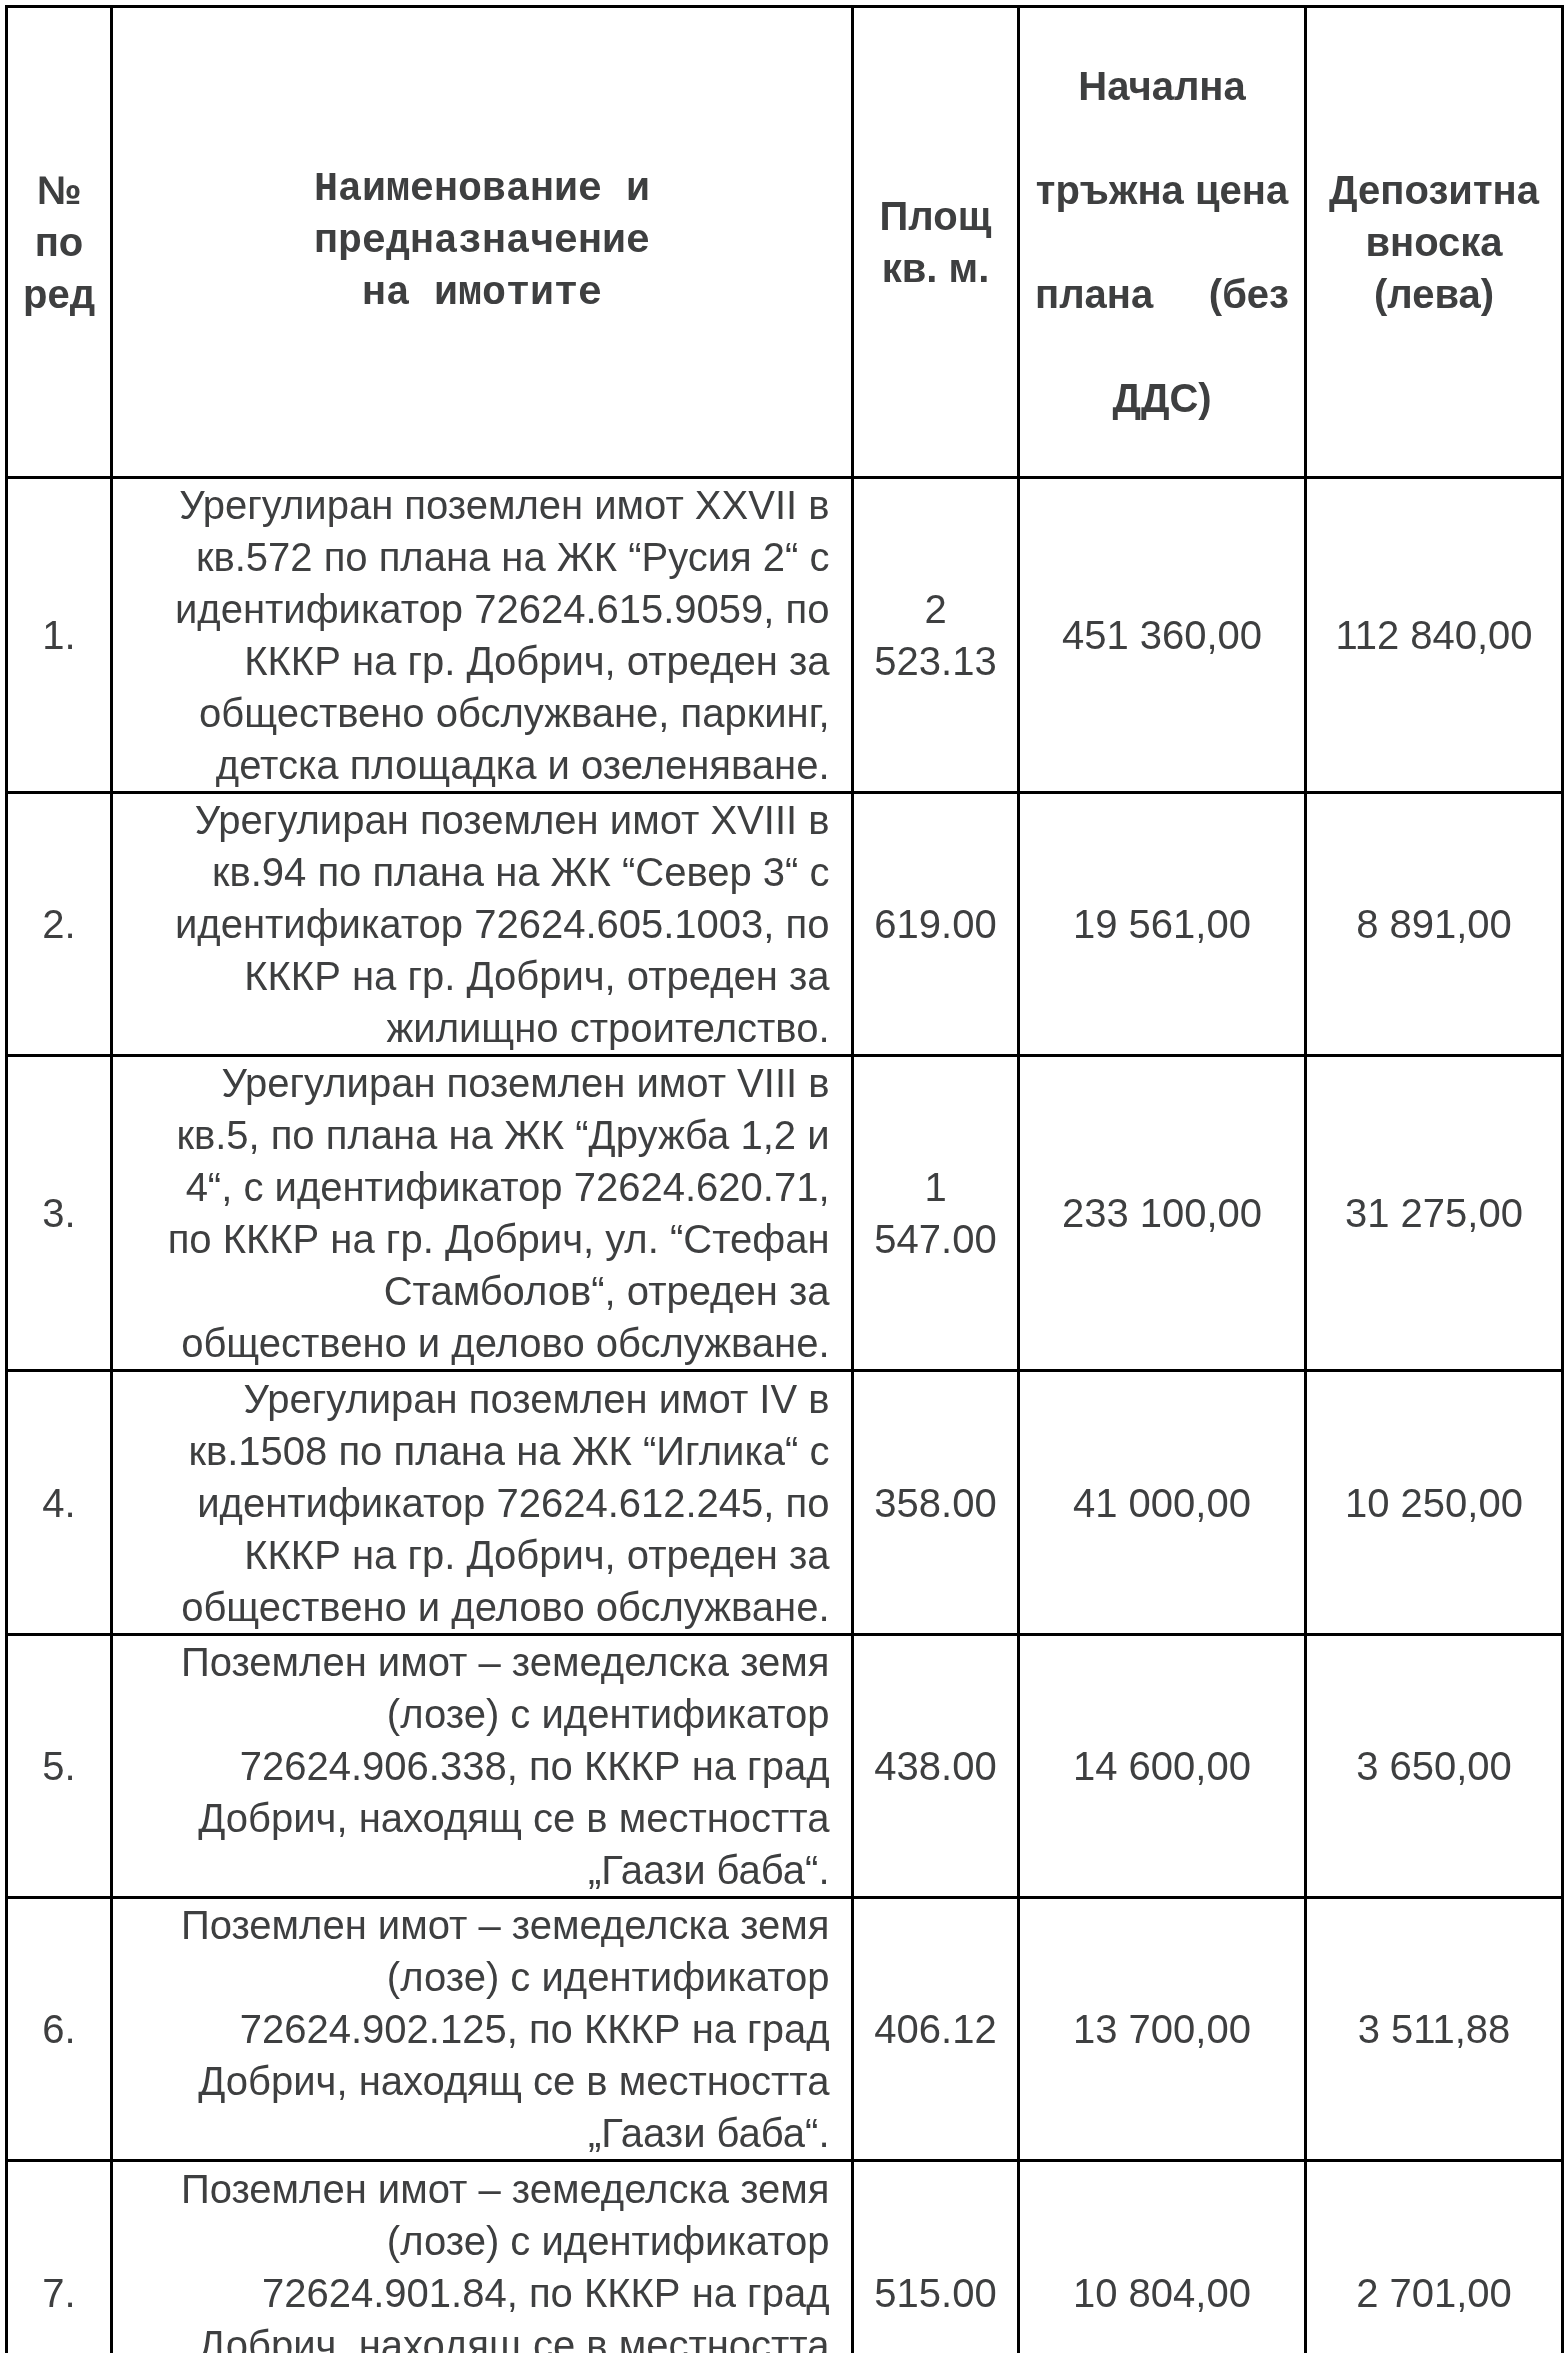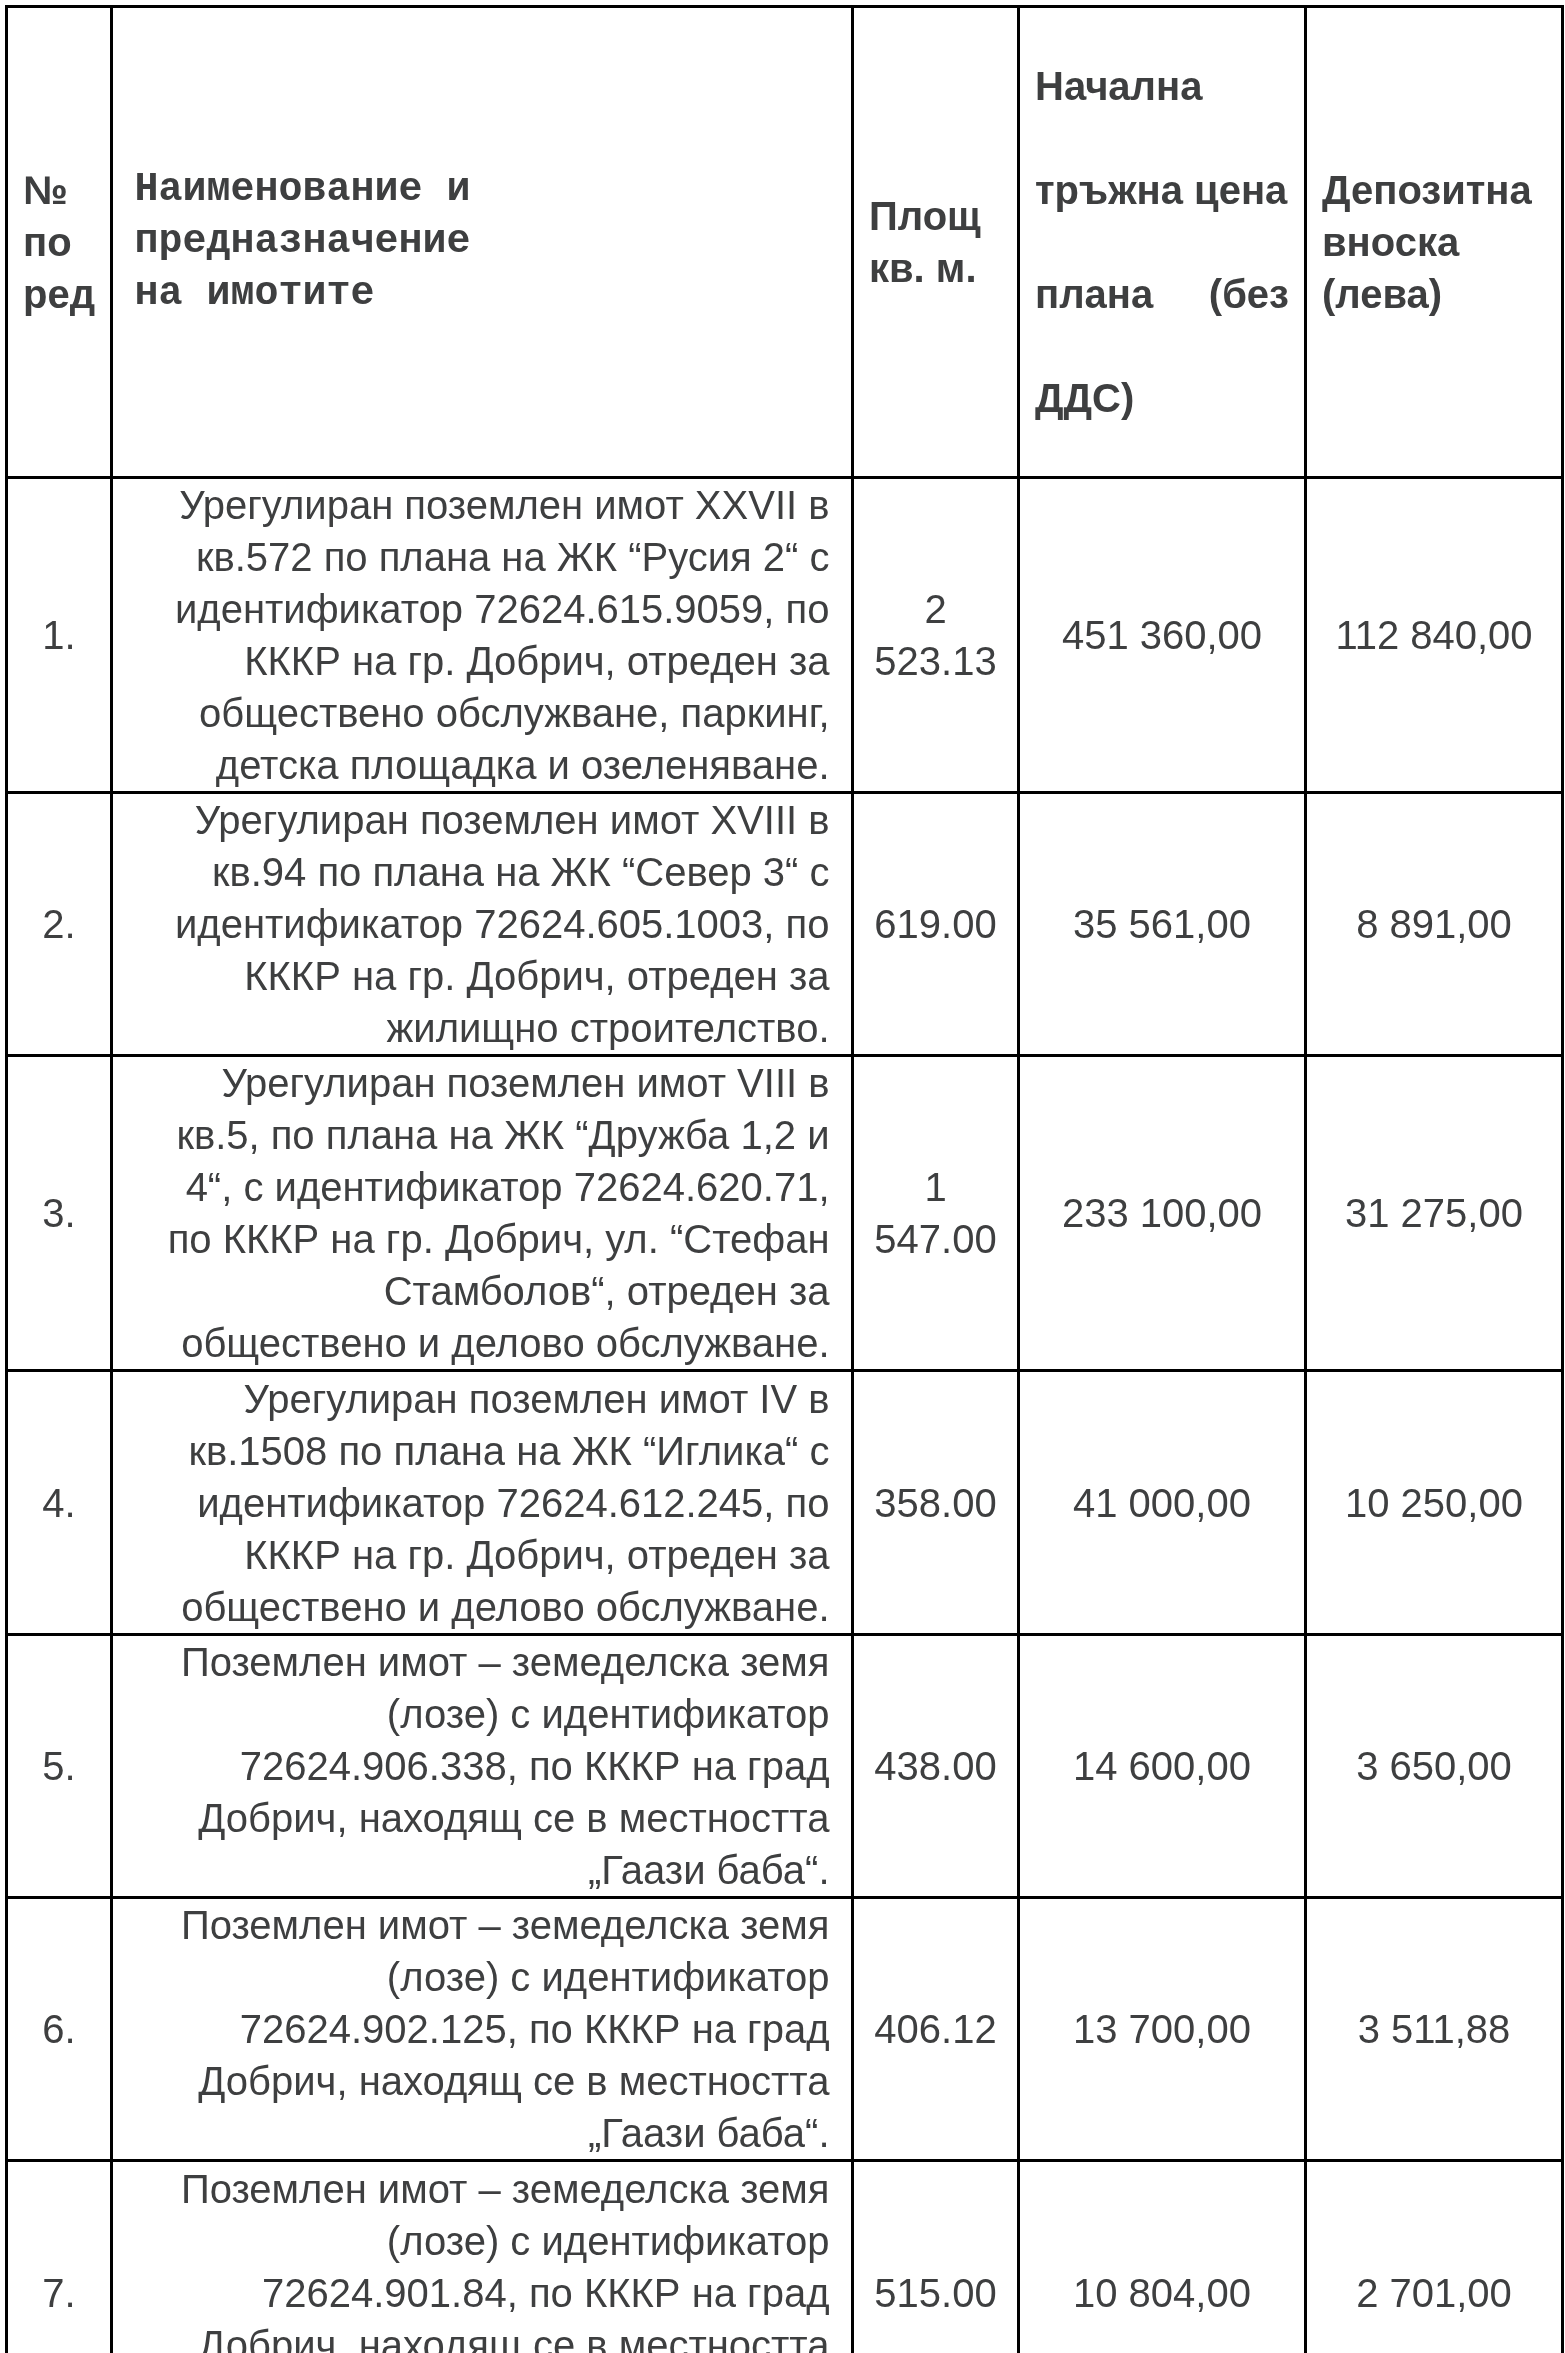--- a/index.html
+++ b/index.html
@@ -33,21 +33,21 @@
   col.c-num     { width: 105px; }
   col.c-name    { width: 741px; }
   col.c-area    { width: 166px; }
   col.c-price   { width: 287px; }
   col.c-deposit { width: 257px; }
 
   
   thead tr { height: 212px; }
   th {
     font-weight: bold;
-    text-align: left;
+    text-align: center;
     padding: 0 15px;
     white-space: pre-line;
   }
   th.h-name { padding: 0 21.5px; font-family: Liberation Mono, monospace; }
   th.h-price .ph { display: block; }
   th.h-price .ph.just {
     display: flex;
     justify-content: space-between;
   }
 
@@ -124,21 +124,21 @@
       <td class="val">112 840,00</td>
     </tr>
     <tr>
       <td class="num">2.</td>
       <td class="desc">Урегулиран поземлен имот XVIII в
 кв.94 по плана на ЖК “Север 3“ с
 идентификатор 72624.605.1003, по
 КККР на гр. Добрич, отреден за
 жилищно строителство.</td>
       <td class="val">619.00</td>
-      <td class="val">35 561,00</td>
+      <td class="val">19 561,00</td>
       <td class="val">8 891,00</td>
     </tr>
     <tr>
       <td class="num">3.</td>
       <td class="desc">Урегулиран поземлен имот VIII в
 кв.5, по плана на ЖК “Дружба 1,2 и
 4“, с идентификатор 72624.620.71,
 по КККР на гр. Добрич, ул. “Стефан
 Стамболов“, отреден за
 обществено и делово обслужване.</td>

